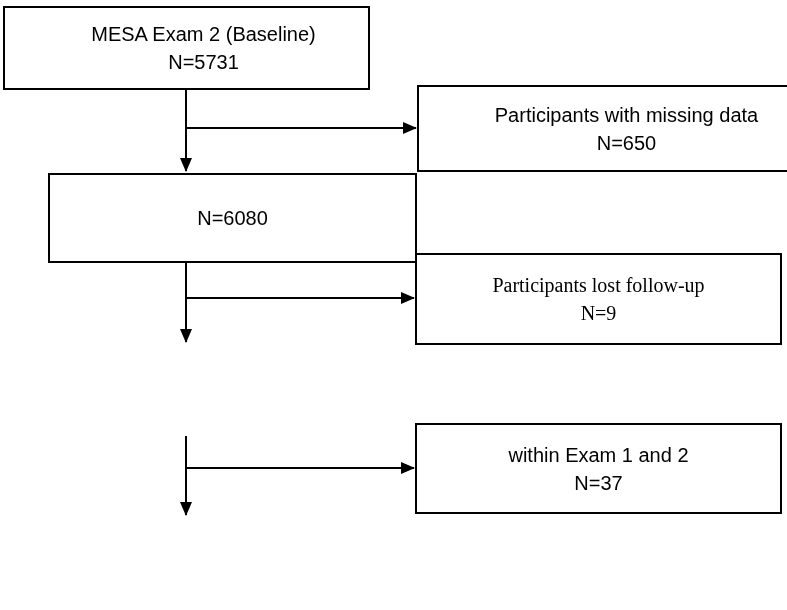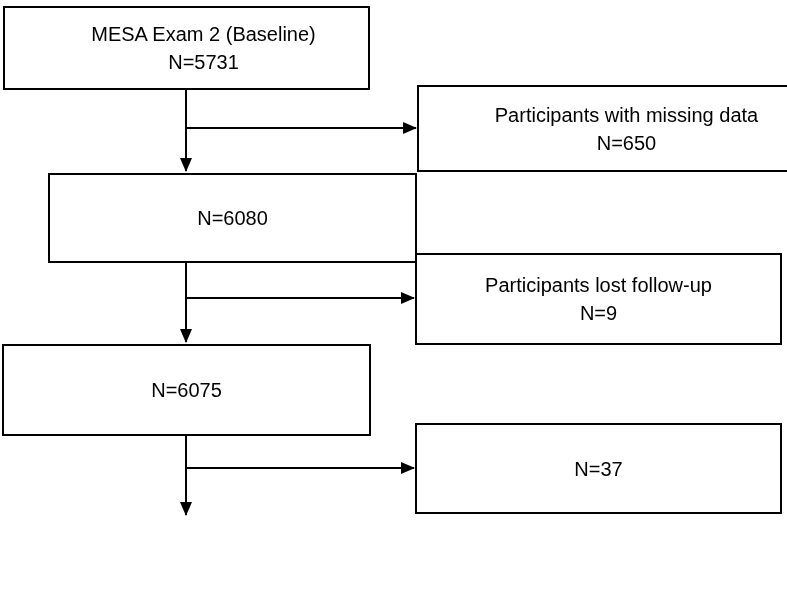--- a/index.html
+++ b/index.html
@@ -37,21 +37,21 @@
     line-height: 28px;
     color: #000000;
   }
   
   .b-main1 { left: 3px;  top: 6px;   width: 367px; height: 84px; padding-left: 34px; }
   .b-main2 { left: 2px;  top: 173px; width: 369px; height: 90px; margin-left: 46px; }
   .b-main3 { left: 2px;  top: 344px; width: 369px; height: 92px; }
   .b-main4 { left: 2px;  top: 517px; width: 369px; height: 90px; }
   
   .b-excl1 { left: 417px; top: 85px;  width: 419px; height: 87px; }
-  .b-excl2 { left: 415px; top: 253px; width: 367px; height: 92px; }
+  .b-excl2 { left: 415px; top: 253px; width: 367px; height: 92px; font-family: Liberation Serif, serif; }
   .b-excl3 { left: 415px; top: 423px; width: 367px; height: 91px; }
 </style>
 </head>
 <body>
 
 <div class="canvas">
 
   <svg class="arrows" width="787" height="610" viewBox="0 0 787 610" xmlns="http://www.w3.org/2000/svg">
     <defs>
       <marker id="ah" markerUnits="userSpaceOnUse" markerWidth="14" markerHeight="12" refX="13" refY="6" orient="auto">
@@ -70,32 +70,30 @@
 
   <div class="box b-main1">
     <div>MESA Exam 2 (Baseline)</div>
     <div>N=5731</div>
   </div>
 
   <div class="box b-main2">
     <div>N=6080</div>
   </div>
 
-  <div class="box b-main3">
-    <div>N=6075</div>
-  </div>
 
 
   <div class="box b-excl1">
     <div>Participants with missing data</div>
     <div>N=650</div>
   </div>
 
   <div class="box b-excl2">
     <div>Participants lost follow-up</div>
     <div>N=9</div>
   </div>
 
   <div class="box b-excl3">
+    <div>within Exam 1 and 2</div>
     <div>N=37</div>
   </div>
 
 </div>
 
 </body></html>

